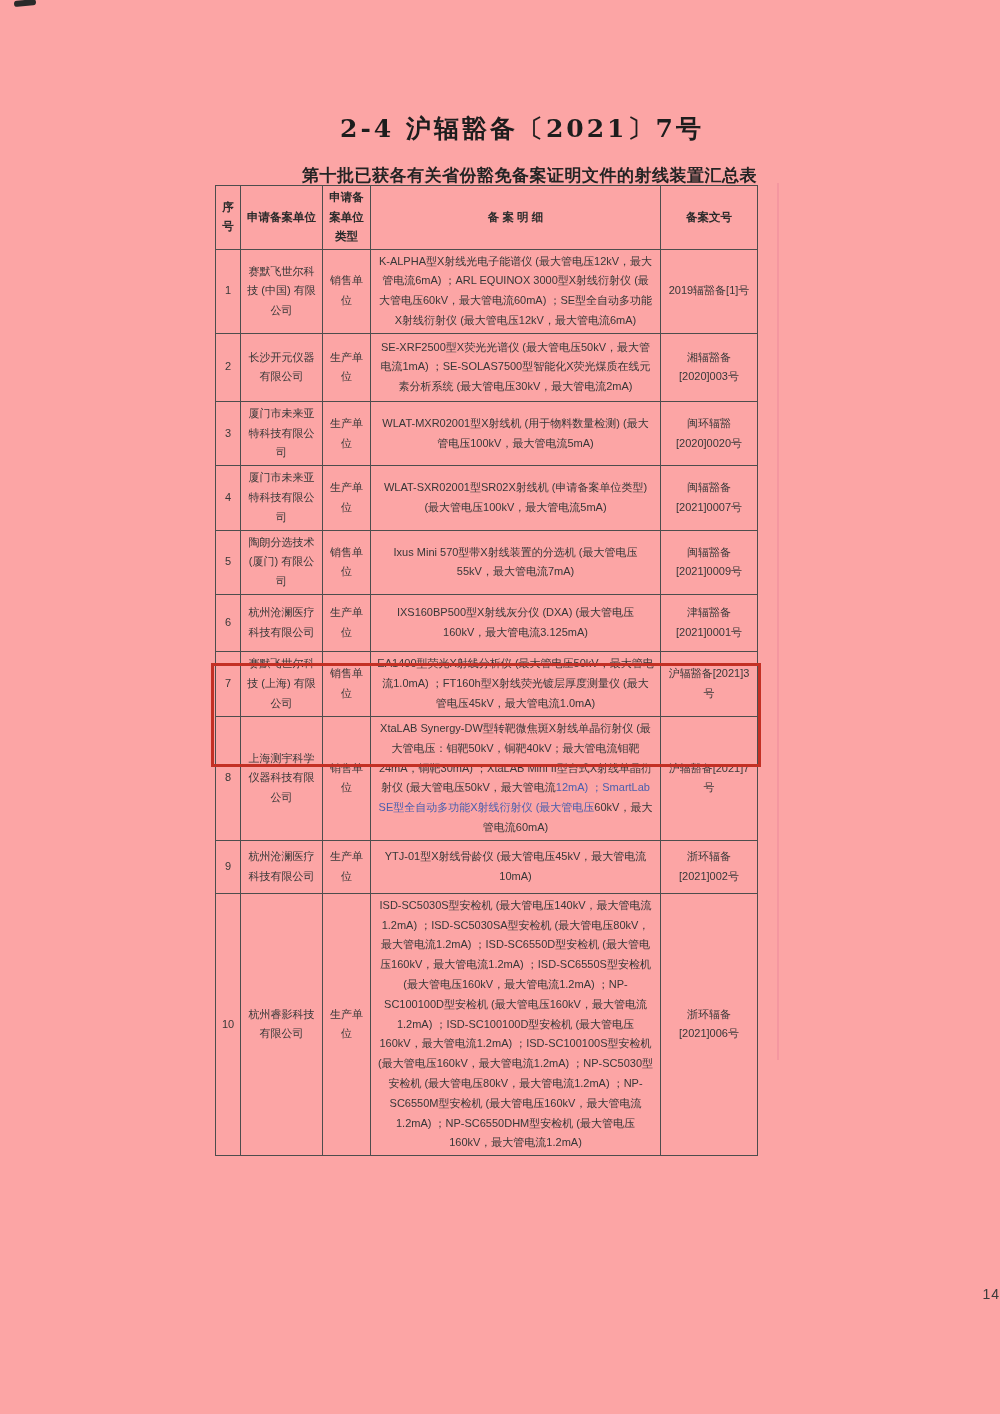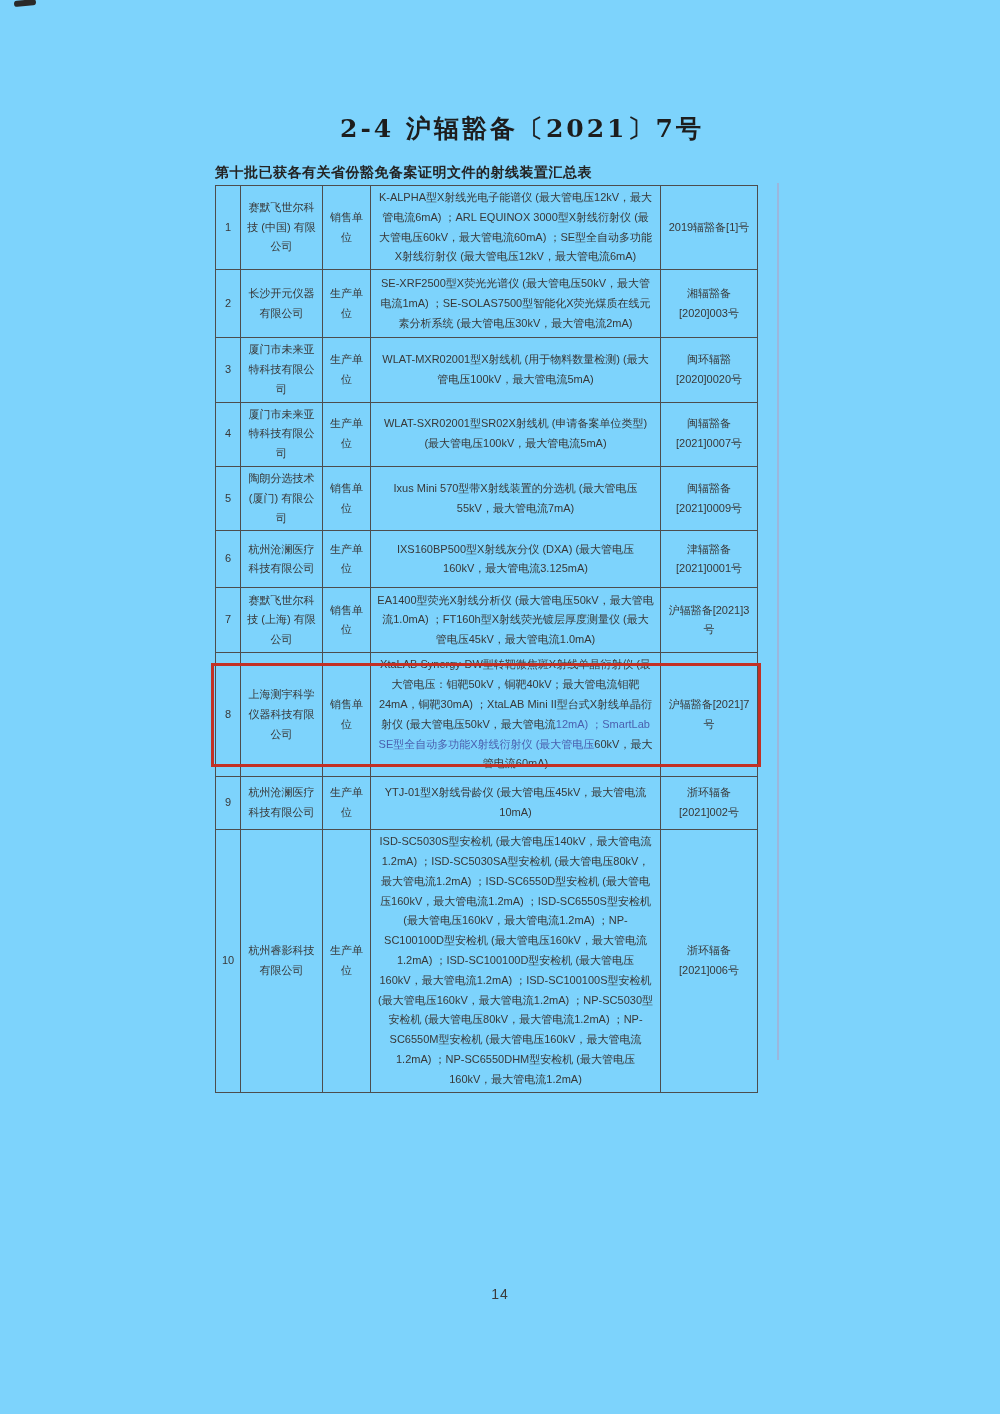--- a/index.html
+++ b/index.html
@@ -1,41 +1,41 @@
 <!DOCTYPE html>
 <html><head>
 <meta charset="utf-8">
 <style>
   * { margin:0; padding:0; box-sizing:border-box; }
   html,body { background:#ffffff; }
   .page {
     position:relative;
     width:1000px; height:1414px;
-    background:#7dd3fc;
+    background:#fca5a5;
     font-family:"Liberation Sans", sans-serif;
     color:#383838;
     overflow:hidden;
   }
   .scan-smudge-topleft {
     position:absolute; left:14px; top:0px; width:22px; height:6px;
     background:#2a2a2a; border-radius:3px; transform:rotate(-6deg);
   }
   .scan-line-right {
     position:absolute; left:777px; top:183px; width:2px; height:877px;
     background:rgba(226,120,150,0.30);
   }
   .doc-title {
     position:absolute; top:112px; left:0; width:1000px;
     text-align:center; padding-left:44px;
     font-family:"DejaVu Serif", serif;
     font-weight:bold; font-size:25px; letter-spacing:3px; color:#1d1d1d;
   }
   .table-caption {
     position:absolute; top:164px; left:215px; width:542px;
-    text-align:left; font-weight:bold; font-size:14px; color:#242424;
+    text-align:right; font-weight:bold; font-size:17px; color:#242424;
     letter-spacing:0.5px;
     font-family:Liberation Serif, serif;
   }
   table.reg {
     position:absolute; left:215px; top:185px; width:542px;
     border-collapse:collapse; table-layout:fixed;
   }
   table.reg th, table.reg td {
     border:1px solid #4d4d4d;
     vertical-align:middle; text-align:center;
@@ -56,21 +56,21 @@
   tr.r9      { height:53px; }
   tr.r10     { height:212px; }
   td.detail  { padding:3px 9px; }
   .blue-seg  { color:#4a5fae; }
   .highlight-box {
     position:absolute; left:211px; top:663px; width:550px; height:104px;
     border:3px solid #c33024;
     pointer-events:none;
   }
   .page-number {
-    position:absolute; top:1286px; left:0; width:1000px; text-align:center;
+    position:absolute; top:1286px; left:0; width:1000px; text-align:right;
     font-size:14px; color:#3a3a3a; letter-spacing:1px;
   }
 </style>
 </head>
 <body>
 
 <div class="page">
 
   <div class="scan-smudge-topleft"></div>
   <div class="scan-line-right"></div>
@@ -81,20 +81,27 @@
 
   <table class="reg">
     <colgroup>
       <col style="width:25px">
         <col style="width:82px">
         <col style="width:48px">
         <col style="width:290px">
         <col style="width:97px">
     </colgroup>
     <tbody>
+      <tr class="hdr">
+        <th>序号</th>
+        <th>申请备案单位</th>
+        <th>申请备案单位类型</th>
+        <th>备 案 明 细</th>
+        <th>备案文号</th>
+      </tr>
 
       <tr class="r1">
         <td>1</td>
         <td>赛默飞世尔科技 (中国) 有限公司</td>
         <td>销售单位</td>
         <td class="detail">K-ALPHA型X射线光电子能谱仪 (最大管电压12kV，最大管电流6mA) ；ARL EQUINOX 3000型X射线衍射仪 (最大管电压60kV，最大管电流60mA) ；SE型全自动多功能X射线衍射仪 (最大管电压12kV，最大管电流6mA)</td>
         <td>2019辐豁备[1]号</td>
       </tr>
 
       <tr class="r2">

